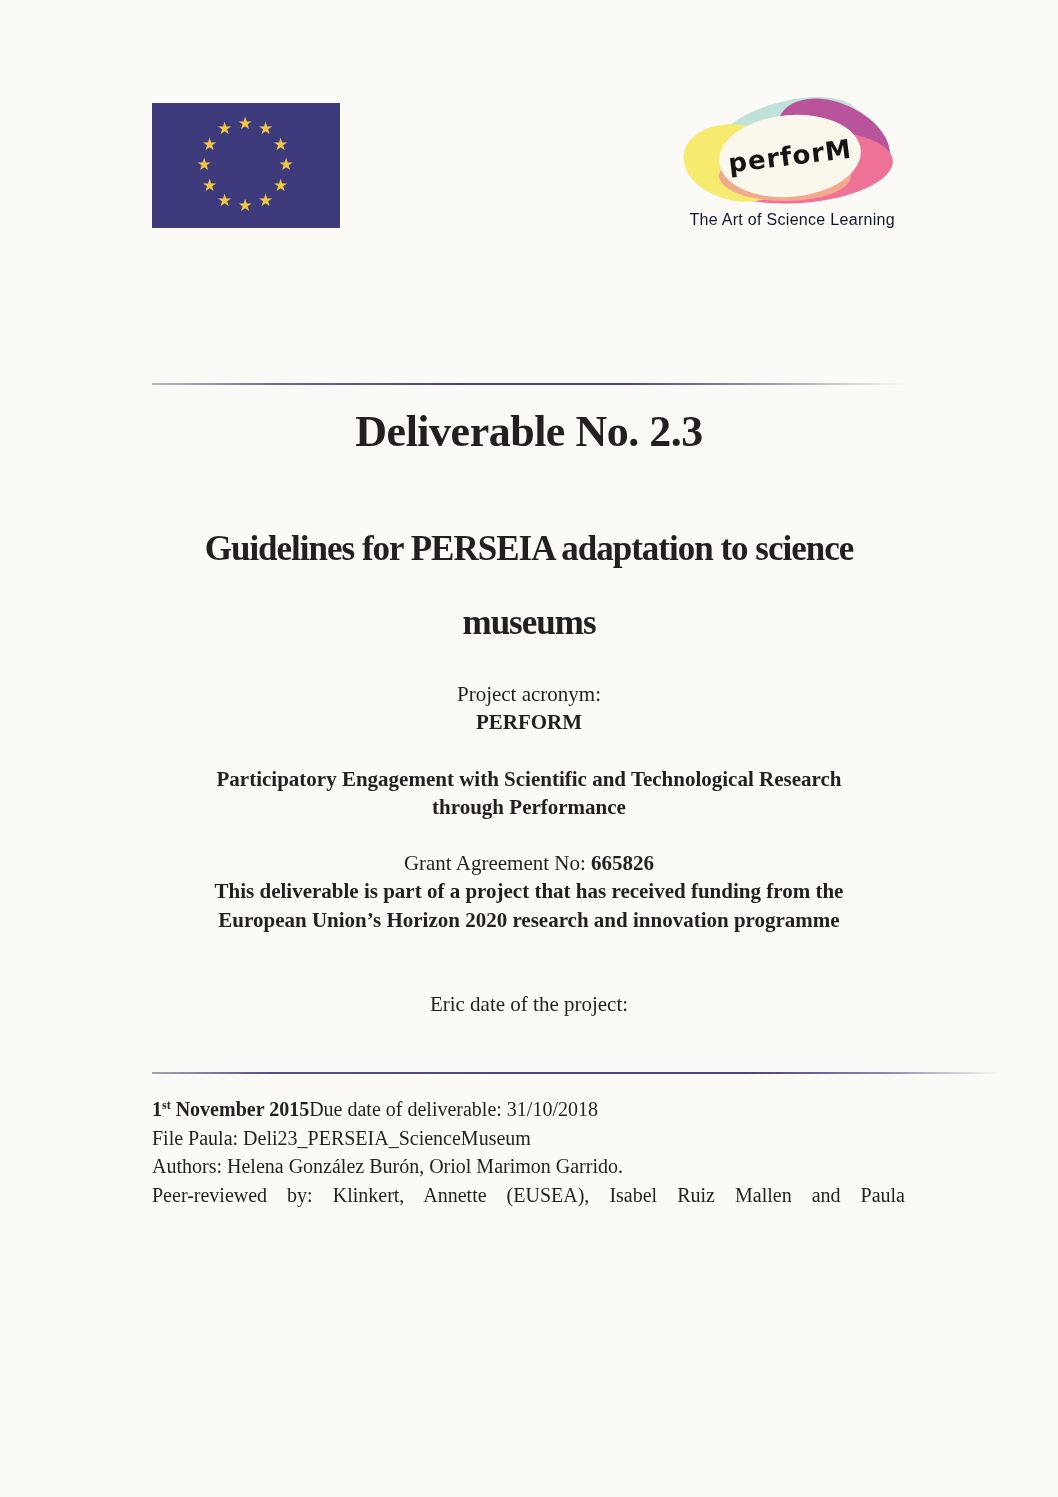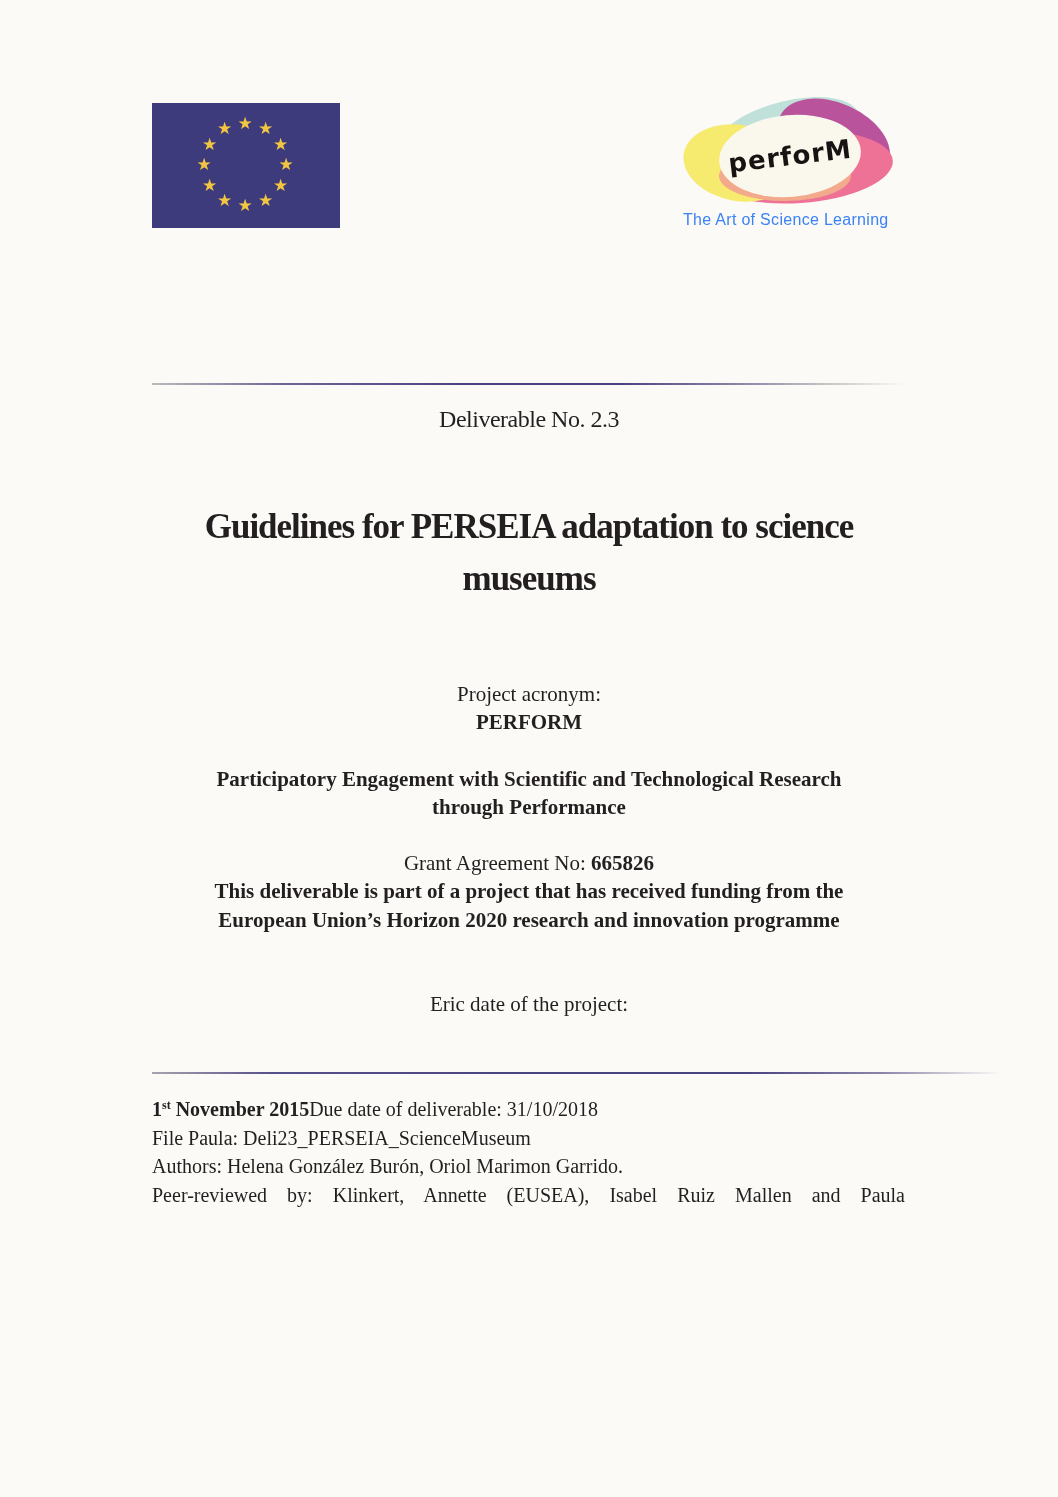--- a/index.html
+++ b/index.html
@@ -35,23 +35,23 @@
   .el-salmon  { left:36px;  top:50px; width:132px; height:50px; background:#F3A98B; }
   .el-cream   { left:36px;  top:14px; width:142px; height:82px; background:#FAF7EC;
                 transform:rotate(-5deg);
                 display:flex; align-items:center; justify-content:center; }
   .logo-text {
     font-family:"DejaVu Sans", sans-serif;
     font-weight:bold; font-size:26px; letter-spacing:1px;
     color:#171312; transform:rotate(-2deg);
   }
   .tagline {
-    margin-top:7px; text-align:left;
+    margin-top:7px; text-align:right;
     font-family:"Liberation Sans", sans-serif;
-    font-size:16px; color:#3b82f6; letter-spacing:0.3px;
+    font-size:16px; color:#0f172a; letter-spacing:0.3px;
     white-space:nowrap;
   }
 
   
   .divider { position:absolute; height:2px; }
   .divider-1 {
     left:152px; top:383px; width:753px;
     background:linear-gradient(90deg,
       #bdb8ba 0%, #6a6497 18%, #4a4382 42%, #4a4382 62%,
       #8a85a8 78%, #c9c6c6 90%, rgba(201,198,198,0) 100%);
@@ -59,29 +59,29 @@
   .divider-2 {
     left:152px; top:1072px; width:848px;
     background:linear-gradient(90deg,
       #a8a2ad 0%, #56508a 14%, #4a4382 45%, #4a4382 70%,
       #8a85a8 86%, rgba(201,198,198,0) 100%);
   }
 
   
   .title1 {
     position:absolute; left:0; top:406px; width:1058px;
-    text-align:center; font-size:24px; font-weight:normal;
+    text-align:center; font-size:44px; font-weight:bold;
     letter-spacing:-0.5px; white-space:nowrap;
   }
   .title2 {
     position:absolute; left:0; top:501px; width:1058px;
     text-align:center; font-size:35px; font-weight:bold;
     line-height:52px; letter-spacing:-1px;
   }
-  .title2 .tline { white-space:nowrap; }
+  .title2 .tline { white-space:nowrap;margin-top:22px; }
 
   
   .centerblock {
     position:absolute; left:139px; top:680px; width:780px;
     text-align:center; font-size:21px; line-height:28.2px;
   }
   .centerblock .line { white-space:nowrap; }
   .spacer { height:28.2px; }
   .spacer2 { height:56.4px; }
   .b { font-weight:bold; }

